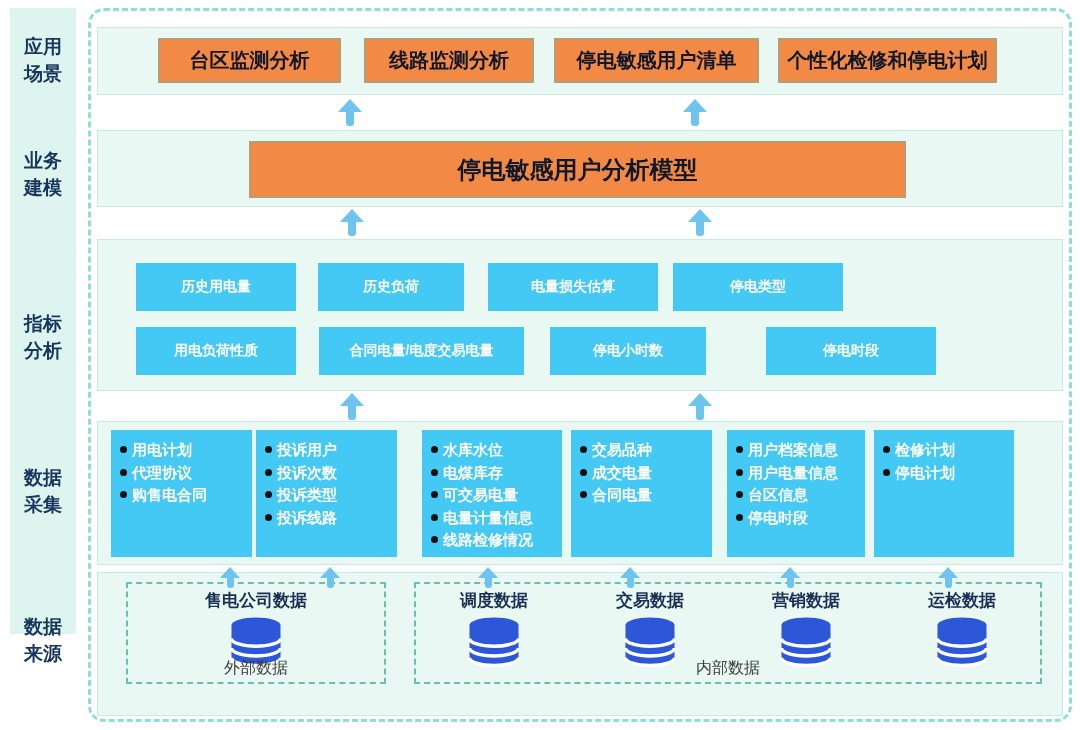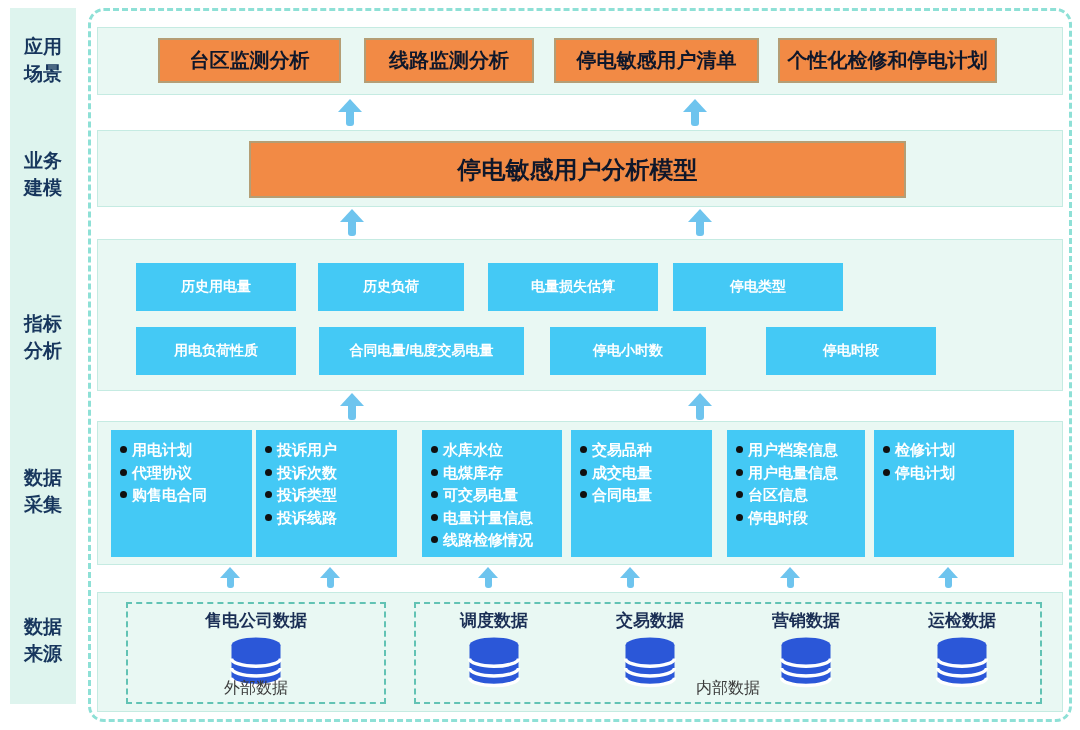--- a/index.html
+++ b/index.html
@@ -1,35 +1,35 @@
 <!DOCTYPE html>
 <html><head>
 <meta charset="utf-8">
 <style>
   * { margin:0; padding:0; box-sizing:border-box; }
   html,body { background:#fff; }
   body { font-family:"Liberation Sans","DejaVu Sans",sans-serif; }
   .stage { position:relative; width:1080px; height:730px; background:#ffffff; overflow:hidden; }
 
   
-  .sidebar { position:absolute; left:10px; top:8px; width:66px; height:696px; background:#def4ee; }
+  .sidebar { position:absolute; left:10px; top:8px; width:66px; height:626px; background:#def4ee; }
   .side-label { position:absolute; width:100%; text-align:center; white-space:pre-line;
                 font-weight:700; font-size:19px; line-height:1.42; color:#17365d; }
 
   
   .frame { position:absolute; left:88px; top:8px; width:984px; height:714px;
            border:3px dashed #8ee0d6; border-radius:16px; }
 
   
   .band { position:absolute; left:97px; width:966px; background:#e9f8f3; border:1px solid #c5ebe2; }
   .band-app   { top:27px;  height:68px; }
   .band-model { top:130px; height:77px; }
   .band-ind   { top:239px; height:152px; }
   .band-coll  { top:421px; height:144px; }
-  .band-src   { top:592px; height:120px; }
+  .band-src   { top:572px; height:144px; }
 
   
   .btn-orange { position:absolute; background:#f28a45; border:2px solid rgba(138,171,150,.6);
                 color:#0f172a; font-weight:700; font-size:20px; display:flex;
                 align-items:center; justify-content:center; }
   .b1 { left:60px;  top:10px; width:183px; height:45px; }
   .b2 { left:266px; top:10px; width:170px; height:45px; }
   .b3 { left:456px; top:10px; width:205px; height:45px; }
   .b4 { left:680px; top:10px; width:219px; height:45px; }
   .model-box { left:151px; top:10px; width:657px; height:57px; font-size:24px; }

